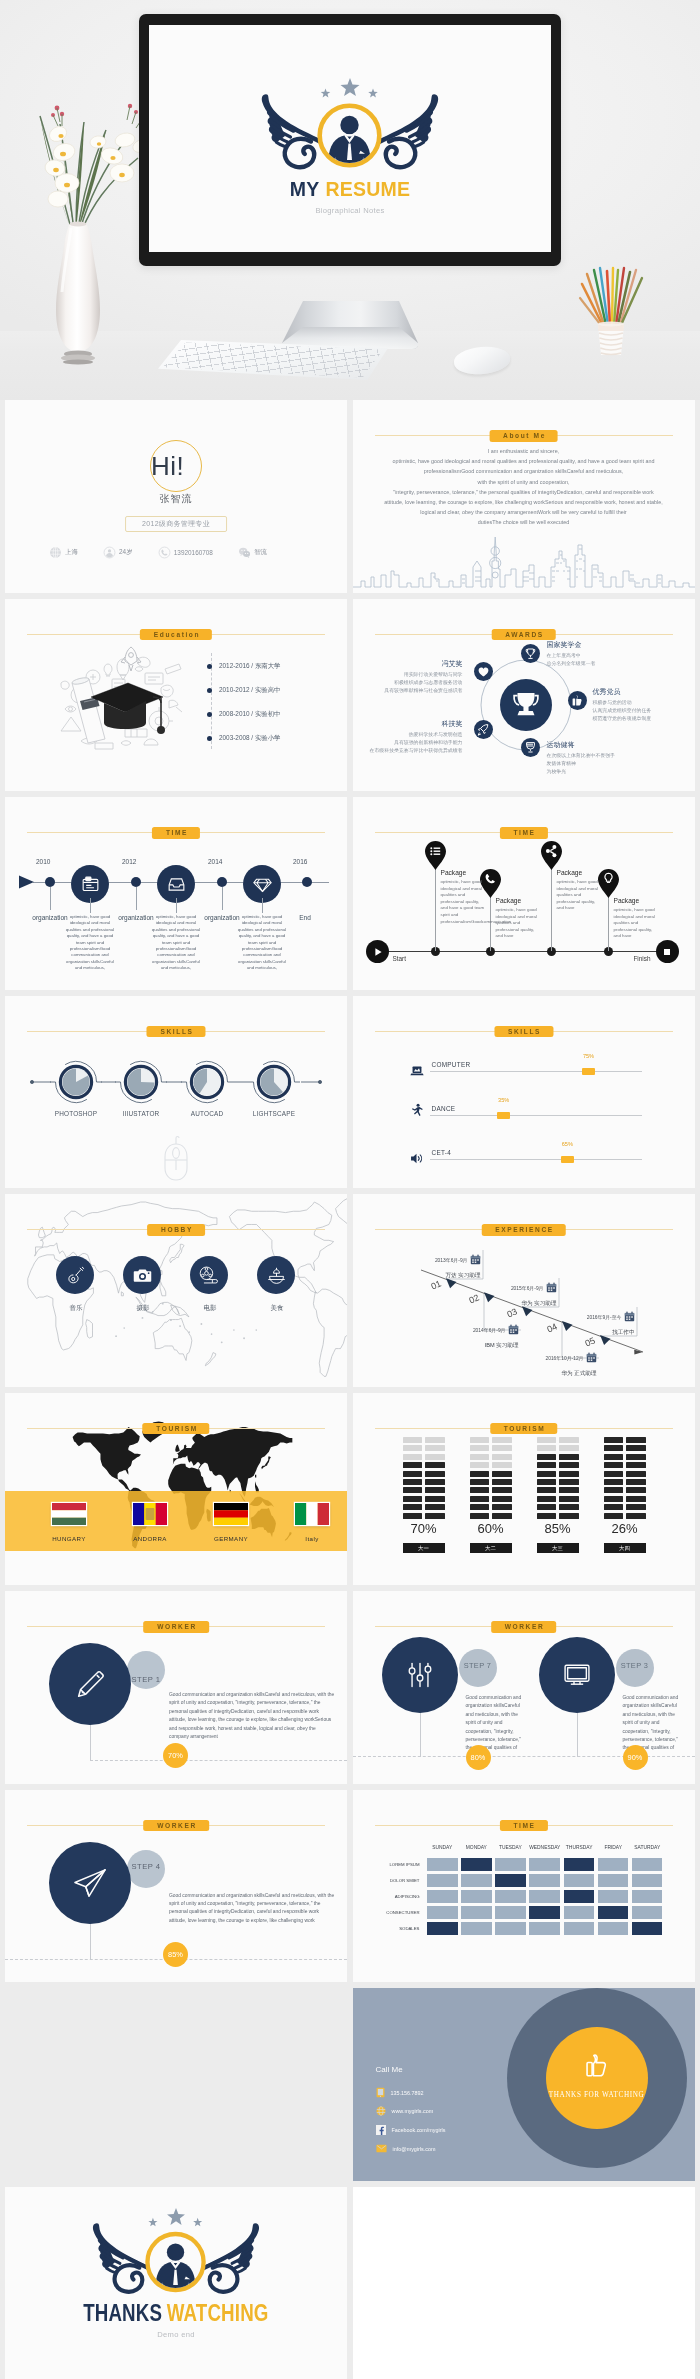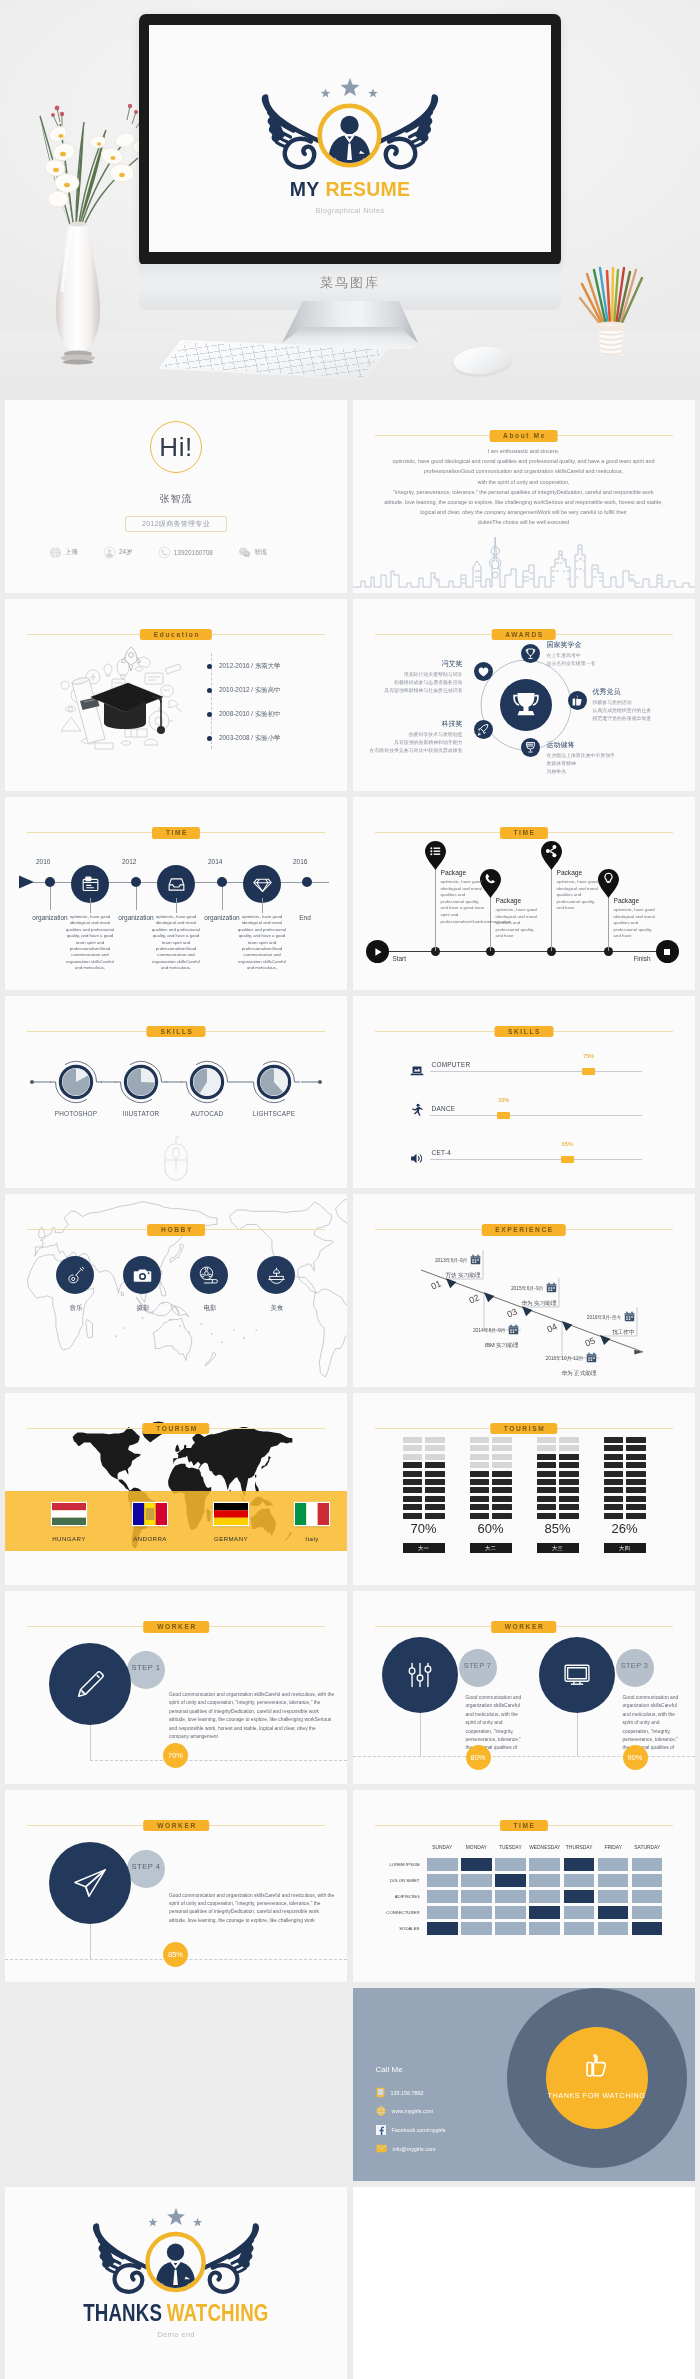--- a/index.html
+++ b/index.html
@@ -292,23 +292,20 @@
               <path fill="#fbfbfb" d="M360.5 146.8l4.5 3h-6Z"></path>
               <path fill="#fbfbfb" d="M335.8 152.6l1 8.4h-1.4Zm27.4 0l-1 8.4h1.4Z"></path>
             </g>
           </svg>
           <div class="logotitle">
             <span class="t1">MY</span><span class="t2">RESUME</span>
           </div>
           <div class="logosub">Biographical Notes</div>
         </div>
       </div>
-    </div>
-    <div class="monbody">
-      <div class="brand">菜鸟图库</div>
     </div>
     <div class="neck">
       <svg width="144" height="52" viewBox="0 0 144 52">
         <defs>
           <linearGradient id="stg" x1="0" y1="0" x2="1" y2="0">
             <stop offset="0" stop-color="#b9bcc1"></stop>
               <stop offset=".18" stop-color="#d2d5d9"></stop>
             <stop offset=".42" stop-color="#eceef0"></stop>
               <stop offset=".58" stop-color="#f2f3f4"></stop>
             <stop offset=".84" stop-color="#d5d8dc"></stop>
@@ -328,21 +325,21 @@
     <div class="kbd">
         <div class="kbdtop"></div>
         <div class="keys"></div>
       </div>
 
     <div class="mouse"></div>
   </div>
   <div class="grid">
 
   <div class="slide l" style="top:0">
-    <div class="abs" style="left:50%;top:21px;transform:translateX(-50%);width:50px;height:50px;border:1.5px solid #e8b948;border-radius:50%;display:flex;align-items:center;justify-content:center;">
+    <div class="abs" style="left:50%;top:40px;transform:translateX(-50%);width:50px;height:50px;border:1.5px solid #e8b948;border-radius:50%;display:flex;align-items:center;justify-content:flex-start;">
       <span style="font-size:26px;color:#323c4b;line-height:26px;letter-spacing:.5px;">Hi!</span>
     </div>
     <div class="ctr" style="top:92px;font-size:10px;color:#5a5f66;letter-spacing:1px;">张智流</div>
     <div class="abs" style="left:50%;top:116px;transform:translateX(-50%);border:1px solid #e8d9ae;border-radius:2px;padding:2px 16px;font-size:7px;color:#9aa0a8;letter-spacing:.3px;">2012级商务管理专业</div>
     <div class="abs factrow" style="left:44px;top:146px;width:218px;display:flex;justify-content:space-between;">
       <div class="fact">
         <svg width="13" height="13" viewBox="0 0 20 20">
               <circle cx="10" cy="10" r="8.4" fill="#d8dade"></circle>
               <g stroke="#fbfbfb" stroke-width="1" fill="none">
                 <ellipse cx="10" cy="10" rx="3.6" ry="8.4"></ellipse>
@@ -1226,21 +1223,21 @@
     <div class="tbtag" style="left:50px">大一</div>
     <div class="tbtag" style="left:117px">大二</div>
     <div class="tbtag" style="left:184px">大三</div>
     <div class="tbtag" style="left:251px">大四</div>
   </div>
 
   <div class="slide l" style="top:1191px">
     <div class="chiprule"></div>
     <div class="chip">WORKER</div>
     <div class="abs" style="left:122px;top:60px;width:38px;height:38px;border-radius:50%;background:#b9c4cf;"></div>
-    <div class="abs" style="left:122px;top:72px;width:38px;text-align:center;font-size:7.6px;color:#5b6370;letter-spacing:.5px;z-index:2;">STEP 1</div>
+    <div class="abs" style="left:122px;top:84px;width:38px;text-align:center;font-size:7.6px;color:#5b6370;letter-spacing:.5px;z-index:2;">STEP 1</div>
     <div class="wcirc" style="left:44px;top:52px;width:82px;height:82px;">
       <svg width="34" height="34" viewBox="0 0 36 36">
         <g fill="none" stroke="#fbfbfb" stroke-width="1.6" stroke-linejoin="round">
           <path d="M28.6 5.2 L31.2 7.8 a2.2 2.2 0 0 1 0 3.1 L13.2 29 L6 31 L8 23.8 L26 5.8 a2.2 2.2 0 0 1 2.6 -0.6Z"></path>
           <path d="M25.2 8.6 L28 11.4"></path>
               <path d="M8 23.8 L13.2 29"></path>
               <path d="M9.4 26 L11.2 27.8"></path>
         </g>
       </svg>
     </div>
@@ -1389,21 +1386,21 @@
 
   <div class="slide r" style="top:1588px;background:#97a5b8">
     <div class="abs" style="left:154px;top:0px;width:180px;height:180px;border-radius:50%;background:#5a6a80;"></div>
     <div class="abs" style="left:193px;top:39px;width:102px;height:102px;border-radius:50%;background:#f9b529;display:flex;flex-direction:column;align-items:center;justify-content:center;">
       <svg width="30" height="30" viewBox="0 0 32 32" style="margin-top:-6px">
         <g fill="none" stroke="#fff" stroke-width="1.7" stroke-linejoin="round">
           <path d="M13.4 4.4c2 0 3 1.6 2.6 4.2l-.8 3.8h7.2c1.7 0 2.8 1.4 2.4 3l-2.2 8.6c-.4 1.4-1.6 2.4-3 2.4h-7.4V13.6c1.4-1.3 2.2-2.6 2.2-4.3 0-1.6-.6-3.2-1.8-4.6Z"></path>
           <rect x="5.4" y="12.2" width="5.4" height="14.2" rx="1"></rect>
         </g>
       </svg>
-      <div style="font-size:7.2px;color:#fff;letter-spacing:.6px;margin-top:10px;">THANKS FOR WATCHING</div>
+      <div style="font-size:7.2px;color:#fff;letter-spacing:.6px;margin-top:10px;font-family:Liberation Serif, serif;">THANKS FOR WATCHING</div>
     </div>
     <div class="abs" style="left:23px;top:77px;font-size:8px;color:#fbfbfb;">Call Me</div>
     <div class="cmrow" style="top:99px">
       <svg width="9" height="11" viewBox="0 0 10 12">
             <rect x=".6" y=".6" width="8.8" height="10.8" rx="1.2" fill="#f2b935"></rect>
             <rect x="2" y="2" width="6" height="7" fill="#cfd8e2"></rect>
             <circle cx="5" cy="10.2" r=".7" fill="#cfd8e2"></circle>
           </svg>
       <span>135.156.7892</span>
     </div>

